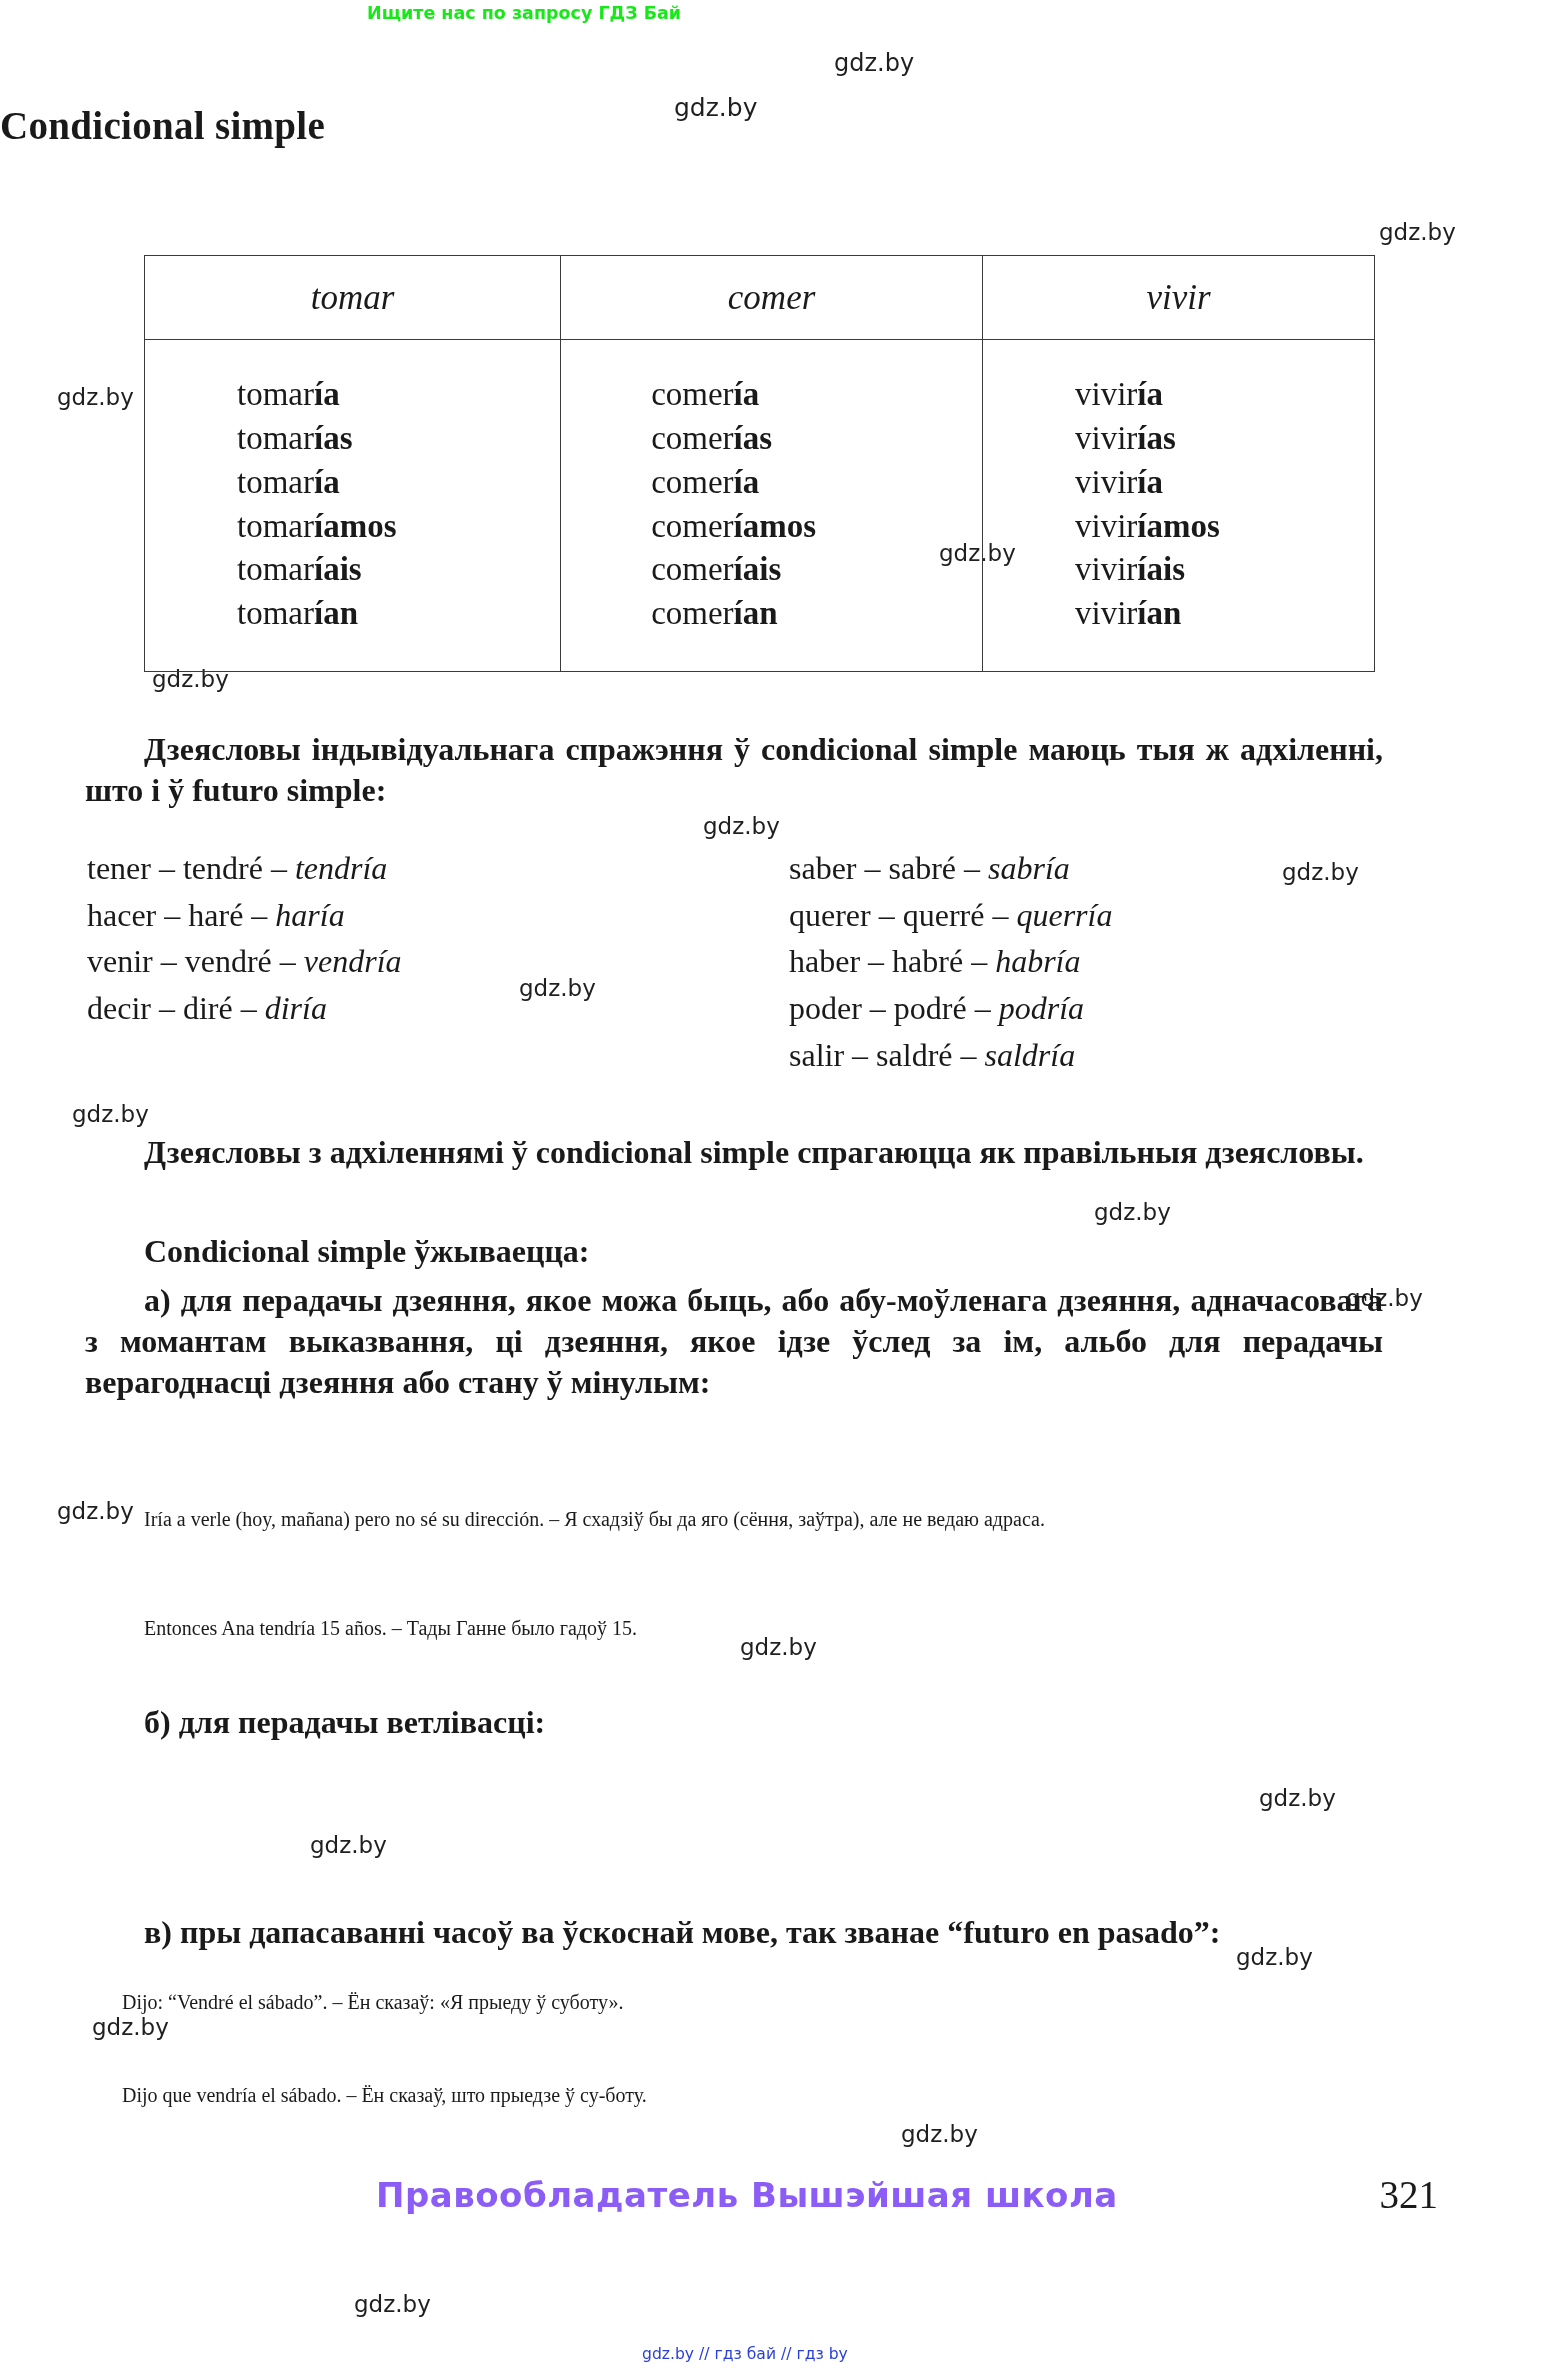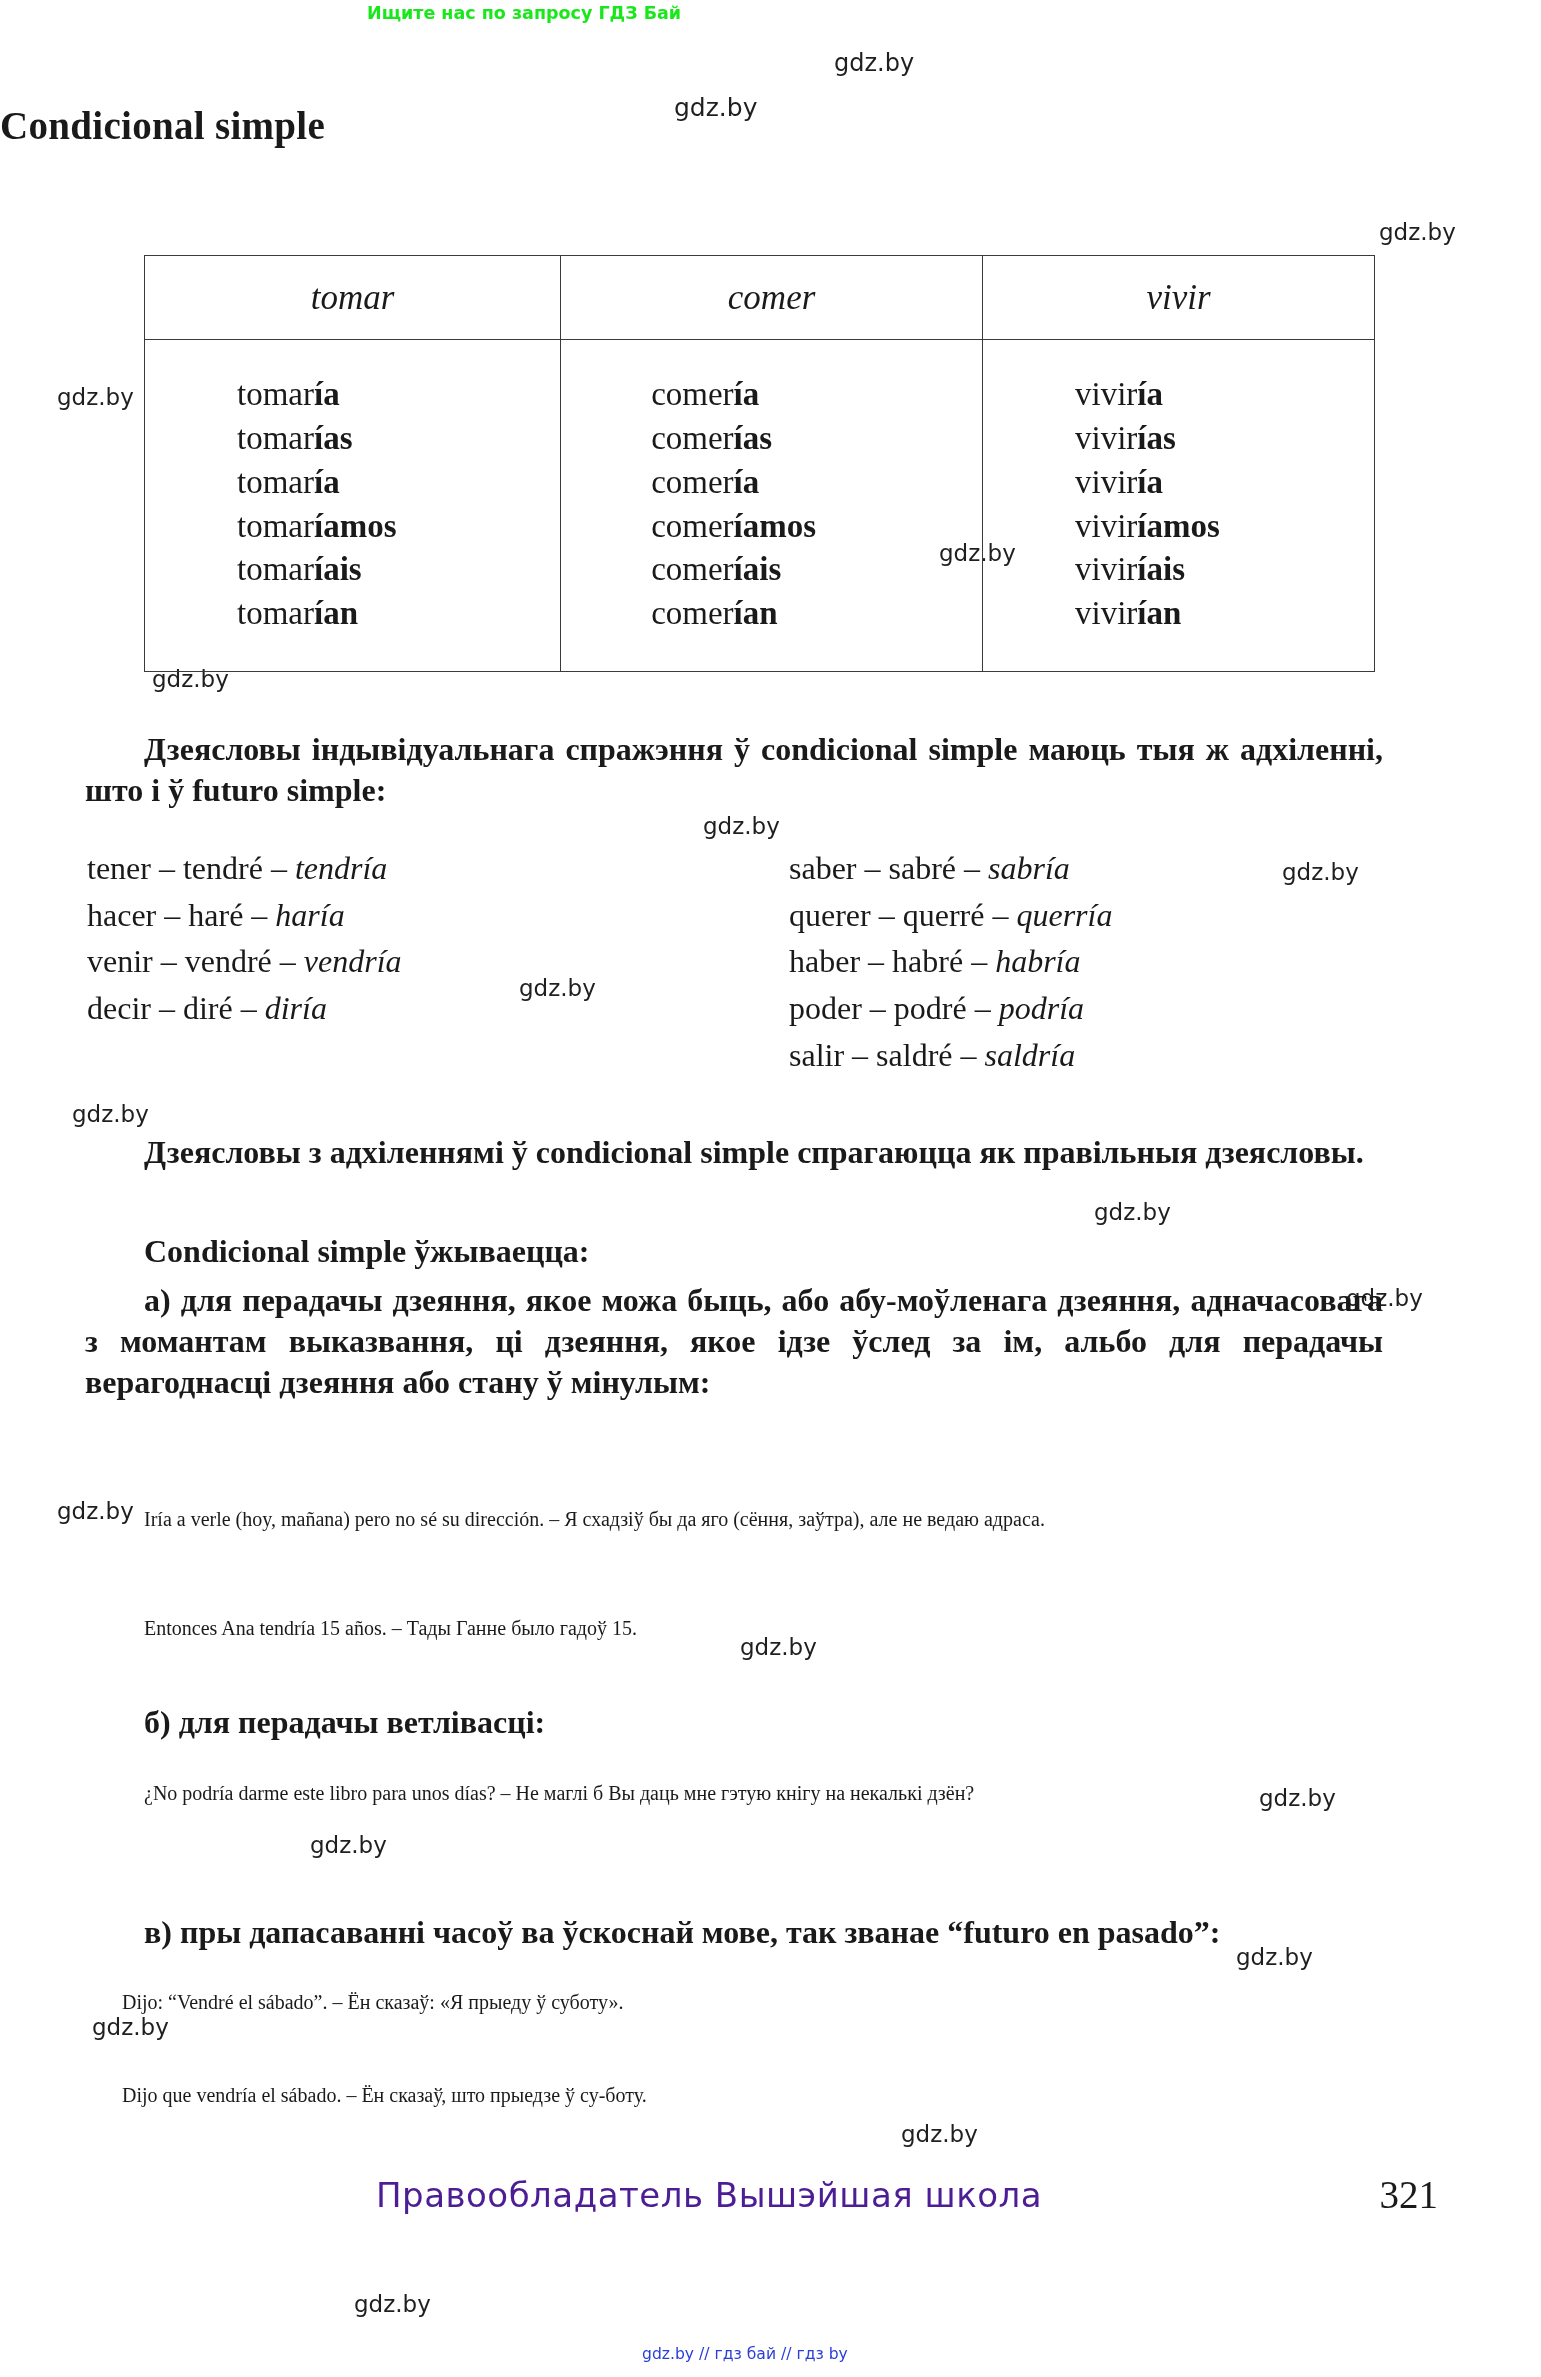--- a/index.html
+++ b/index.html
@@ -40,22 +40,22 @@
     position: absolute;
     font-family: "DejaVu Sans", "Liberation Sans", sans-serif;
     color: #2a3fd8;
     font-size: 15.6px;
     white-space: nowrap;
     line-height: 1;
   }
   .wm-pink {
     position: absolute;
     font-family: "DejaVu Sans", "Liberation Sans", sans-serif;
-    color: #4c1d95;
-    font-weight: normal;
+    color: #8b5cf6;
+    font-weight: bold;
     font-size: 34px;
     letter-spacing: 0.5px;
     white-space: nowrap;
     line-height: 1;
   }
 
   
   .doc-title {
     position: absolute;
     left: 0;
@@ -236,21 +236,20 @@
   <div class="para indent" style="left:85px; top:1231px; width:1298px;">Condicional simple ўжываецца:</div>
 
   <div class="para indent" style="left:85px; top:1280px; width:1298px;">а) для перадачы дзеяння, якое можа быць, або  абу-моўленага дзеяння, адначасовага з момантам выказвання, ці дзеяння, якое ідзе ўслед за ім, альбо для перадачы верагоднасці дзеяння або стану ў мінулым:</div>
 
   <div class="example indent" style="left:85px; top:1507px; width:1298px;">Iría a verle (hoy, mañana) pero no sé su dirección. – Я схадзіў бы да яго (сёння, заўтра), але не ведаю адраса.</div>
 
   <div class="example indent" style="left:85px; top:1616px; width:1298px; text-align:left;">Entonces Ana tendría 15 años. – Тады Ганне было гадоў 15.</div>
 
   <div class="para indent" style="left:85px; top:1702px; width:1298px; text-align:left;">б) для перадачы ветлівасці:</div>
 
-  <div class="example indent" style="left:85px; top:1781px; width:1298px;">¿No podría darme este libro para unos días? – Не маглі б Вы даць мне гэтую кнігу на некалькі дзён?</div>
 
   <div class="para indent" style="left:85px; top:1912px; width:1298px;">в) пры дапасаванні часоў ва ўскоснай мове, так званае “futuro en pasado”:</div>
 
   <div class="example" style="left:122px; top:1990px; width:1260px; text-align:left;">Dijo: “Vendré el sábado”. – Ён сказаў: «Я прыеду ў суботу».</div>
 
   <div class="example" style="left:122px; top:2083px; width:1260px;">Dijo que vendría el sábado. – Ён сказаў, што прыедзе ў су-боту.</div>
 
   <div class="wm-pink" style="left:376px; top:2178px;">Правообладатель Вышэйшая школа</div>
 
   <div class="page-number">321</div>

